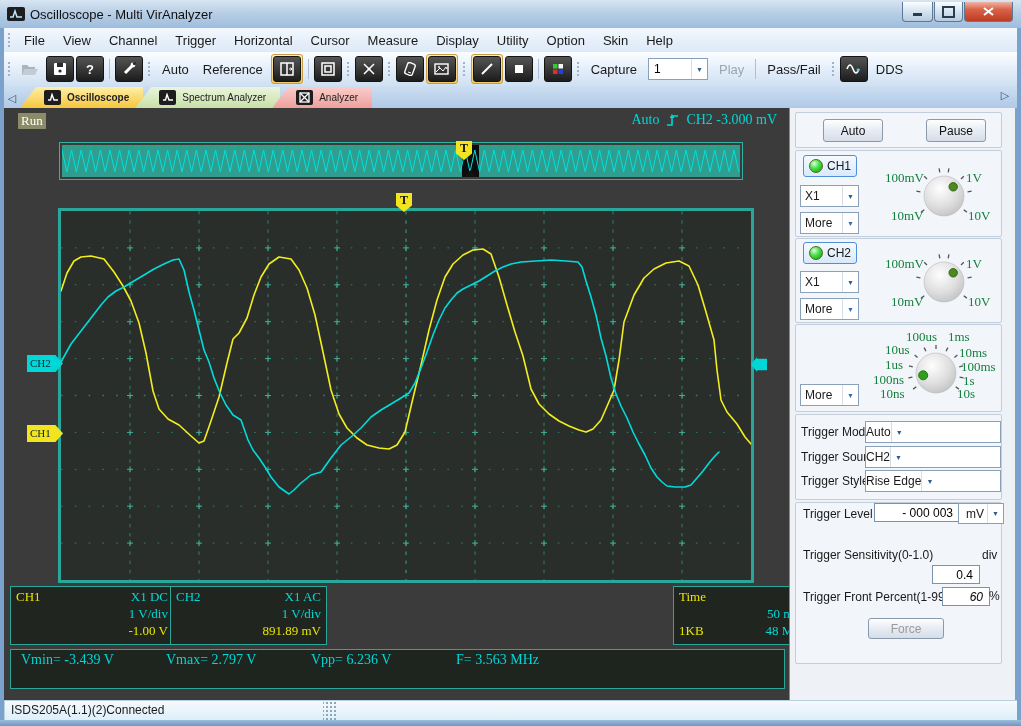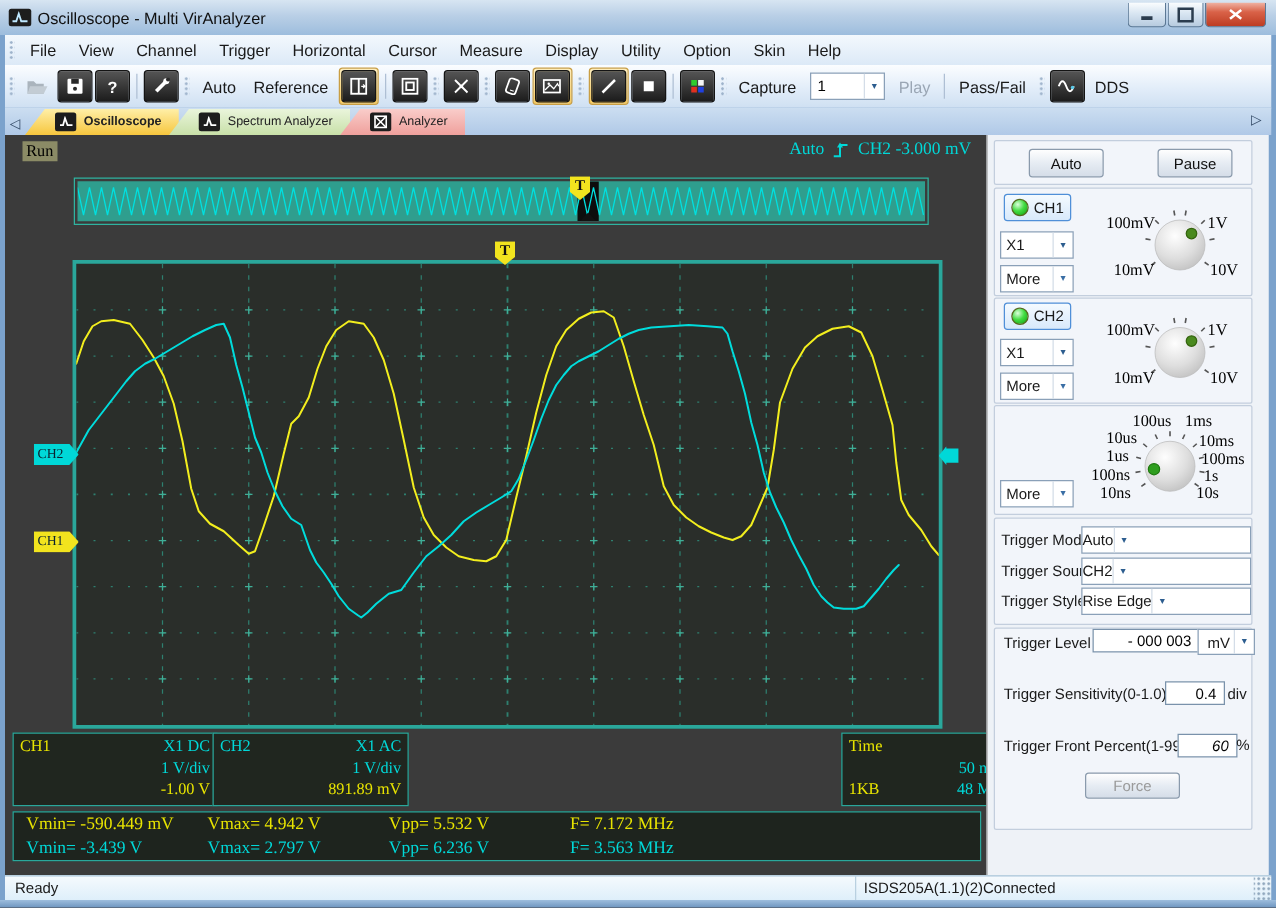--- a/index.html
+++ b/index.html
@@ -41,21 +41,21 @@
   .tab-scroll{width:16px;font-size:11px;color:#334a66;text-align:center;padding-bottom:3px;}
   .tab{height:21px;display:flex;align-items:center;padding:0 14px 0 24px;margin-right:-8px;font-size:10px;color:#222;
     clip-path:polygon(16px 0,100% 0,100% 100%,0 100%);}
   .tab .ticon{width:17px;height:15px;background:#1d1d1d;border-radius:2px;margin-right:6px;display:flex;align-items:center;justify-content:center;}
   .tab.gold{background:linear-gradient(#ffefa8,#f6c63e);font-weight:bold;}
   .tab.green{background:linear-gradient(#eaf5dc,#c8e0a8);}
   .tab.pink{background:linear-gradient(#f9cdca,#efa09c);}
   #tab-next{position:absolute;right:4px;bottom:3px;}
   
   #scope{position:absolute;left:4px;top:108px;width:785px;height:592px;background:#3b3b3b;font-family:"Liberation Serif",serif;}
-  #run-badge{position:absolute;left:14px;top:5px;background:#8b8b66;color:#000000;font-size:13px;padding:0 3px;}
+  #run-badge{position:absolute;left:14px;top:5px;background:#8b8b66;color:#ffffff;font-size:13px;padding:0 3px;}
   #trig-status{position:absolute;right:12px;top:4px;display:flex;align-items:center;gap:7px;color:#00d8d8;font-size:14px;}
   #ovwrap{position:absolute;left:55px;top:34px;width:678px;border:1px solid #2fb3a0;padding:2px;background:#3b3b3b;}
   #ovfill{position:relative;height:32px;background:#2f9e8e;overflow:hidden;}
   #overview-svg{position:absolute;left:0;top:0;}
   .tflag{position:absolute;width:16px;height:19px;background:#f2e41e;clip-path:polygon(0 0,100% 0,100% 66%,50% 100%,0 66%);
     color:#111;font-size:12px;font-weight:bold;text-align:center;line-height:14px;z-index:5;}
   #plot{position:absolute;left:54px;top:100px;width:690px;height:369px;border:3px solid #2aa79b;background:#2a2e2a;}
   #plot-svg{position:absolute;left:0;top:0;}
   .chflag{position:absolute;width:33px;height:17px;clip-path:polygon(0 0,79% 0,100% 50%,79% 100%,0 100%);
     font-size:11px;line-height:16px;padding-left:3px;color:#0b2430;z-index:4;}
@@ -71,21 +71,21 @@
   #panel{position:absolute;left:789px;top:108px;width:225px;height:592px;background:#eef2f7;border-left:1px solid #8a8a8a;font-size:12px;color:#1a1a1a;}
   .group{position:absolute;left:5px;width:205px;border:1px solid #c3cedd;border-radius:2px;background:#f2f5fa;}
   .btn{position:absolute;height:21px;border:1px solid #8a9aac;border-radius:3px;background:linear-gradient(#fefefe,#e6ecf3 50%,#d5dde8);
     font-size:12px;display:flex;align-items:center;justify-content:center;color:#111;}
   .chbtn{position:absolute;left:13px;width:52px;height:20px;border:1px solid #4f8fd8;border-radius:3px;
     background:linear-gradient(#f4faff,#d8e9fb);display:flex;align-items:center;justify-content:center;gap:4px;font-size:12px;}
   .led{width:12px;height:12px;border-radius:50%;border:1px solid #55691d;background:radial-gradient(circle at 35% 30%,#dcffdc,#44dd44 45%,#0d9c0d);}
   .combo{position:absolute;left:10px;width:57px;height:20px;background:#fff;border:1px solid #8aa0b8;display:flex;align-items:center;font-size:12px;}
   .combo .cval{flex:1;padding-left:4px;white-space:nowrap;}
   .knob{position:absolute;}
-  .klabel{position:absolute;font-size:13px;font-family:"Liberation Serif",serif;color:#000000;white-space:nowrap;}
+  .klabel{position:absolute;font-size:13px;font-family:"Liberation Serif",serif;color:#15803d;white-space:nowrap;}
   .trow-label{position:absolute;left:11px;font-size:12px;}
   .tcombo{position:absolute;left:75px;width:134px;height:20px;background:#fff;border:1px solid #8aa0b8;display:flex;align-items:center;font-size:12px;}
   .tinput{position:absolute;height:17px;border:1px solid #7a92ab;background:#fff;font-size:12px;text-align:right;padding:0 6px 0 0;font-family:"Liberation Sans",sans-serif;}
   .suffix{position:absolute;font-size:12px;}
   
   #statusbar{position:absolute;left:4px;top:700px;width:1013px;height:20px;background:linear-gradient(#f5fafd,#ddeefa);
     border-top:1px solid #b9d0e0;display:flex;font-size:12px;color:#1a1a1a;}
   #status-ready{flex:1;padding:2px 8px;}
   #status-device{width:306px;border-left:1px solid #b9d0e0;padding:2px 6px;}
   #status-grip{width:14px;background-image:radial-gradient(circle,#8ea6bc 1px,transparent 1.2px);background-size:4px 4px;background-position:bottom right;}
@@ -442,26 +442,20 @@
           <span></span>
           <span class="cy">50 ns/div</span>
         </div>
       <div class="ln">
           <span class="yel">1KB</span>
           <span class="cy">48 MSa/s</span>
         </div>
     </div>
 
     <div id="measure">
-      <div class="mrow yel">
-        <span class="mcell">Vmin= -590.449 mV</span>
-        <span class="mcell">Vmax= 4.942 V</span>
-        <span class="mcell">Vpp= 5.532 V</span>
-        <span class="mcell">F= 7.172 MHz</span>
-      </div>
       <div class="mrow cy">
         <span class="mcell">Vmin= -3.439 V</span>
         <span class="mcell">Vmax= 2.797 V</span>
         <span class="mcell">Vpp= 6.236 V</span>
         <span class="mcell">F= 3.563 MHz</span>
       </div>
     </div>
   </div>
 
   <div id="panel">
@@ -575,27 +569,26 @@
     </div>
 
     <div class="group" style="top:394px;height:160px;"></div>
     <span class="trow-label" style="left:13px;top:399px;">Trigger Level</span>
     <input class="tinput" style="left: 84px; top: 395px; width: 78px;" value="- 000 003">
     <div class="combo" style="left:168px;top:395px;width:44px;height:19px;text-align:center;">
       <span class="cval">mV</span>
       <span class="carrow">▼</span>
     </div>
     <span class="trow-label" style="left:13px;top:440px;">Trigger Sensitivity(0-1.0)</span>
-    <input class="tinput" style="left: 142px; top: 437px; width: 40px;" value="0.4">
+    <input class="tinput" style="left: 142px; top: 457px; width: 40px;" value="0.4">
     <span class="suffix" style="left:192px;top:440px;">div</span>
     <span class="trow-label" style="left:13px;top:482px;">Trigger Front Percent(1-99)</span>
     <input class="tinput" style="left: 152px; top: 479px; width: 40px; font-style: italic;" value="60">
     <span class="suffix" style="left:199px;top:481px;">%</span>
     <div class="btn" style="left:78px;top:510px;width:74px;height:19px;color:#9a9a9a;">Force</div>
   </div>
 
   <div id="statusbar">
-    <span id="status-ready">Ready</span>
     <span id="status-device">ISDS205A(1.1)(2)Connected</span>
     <span id="status-grip"></span>
   </div>
   <div id="bottomframe"></div>
 </div>
 
 </body></html>

